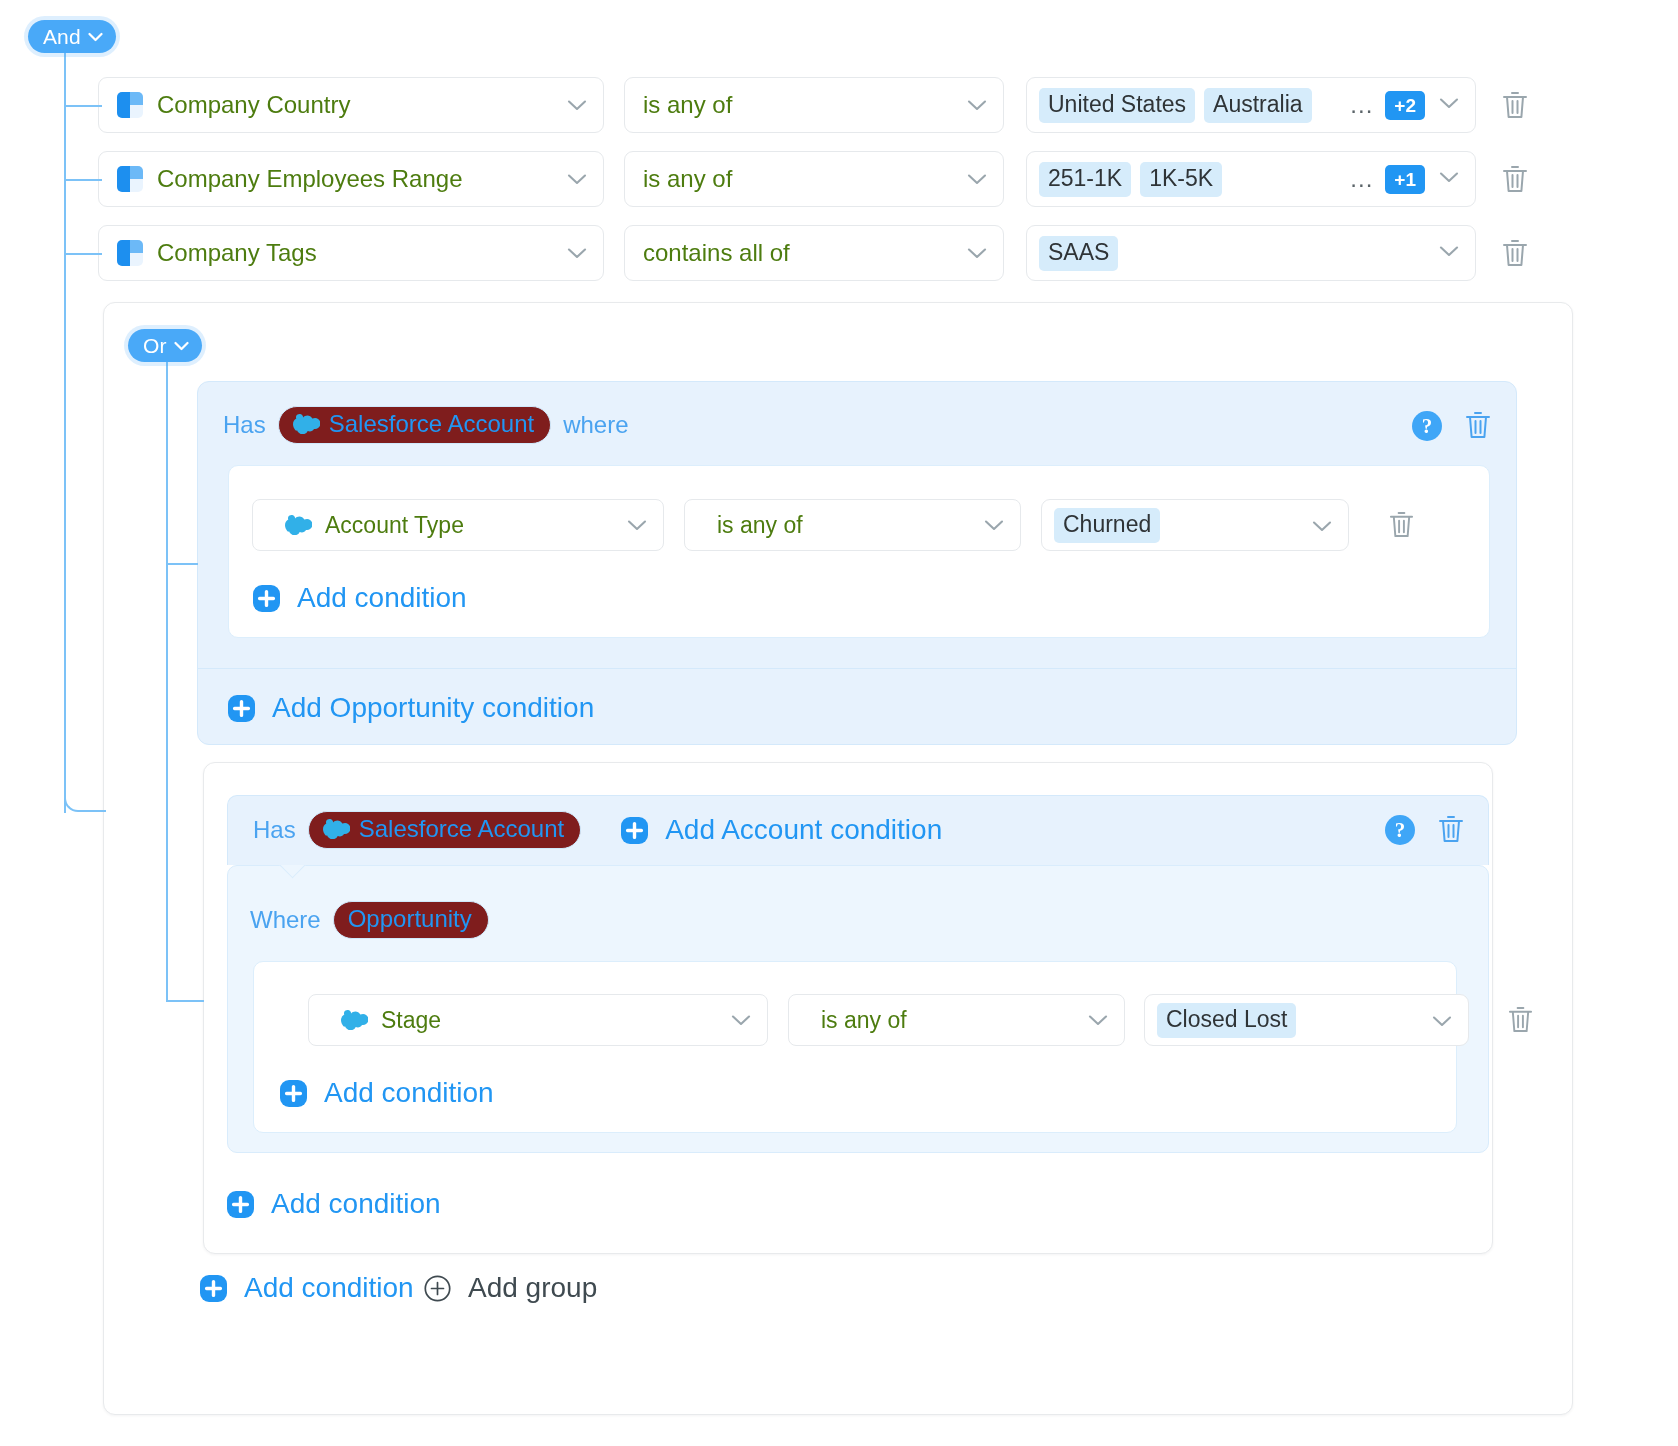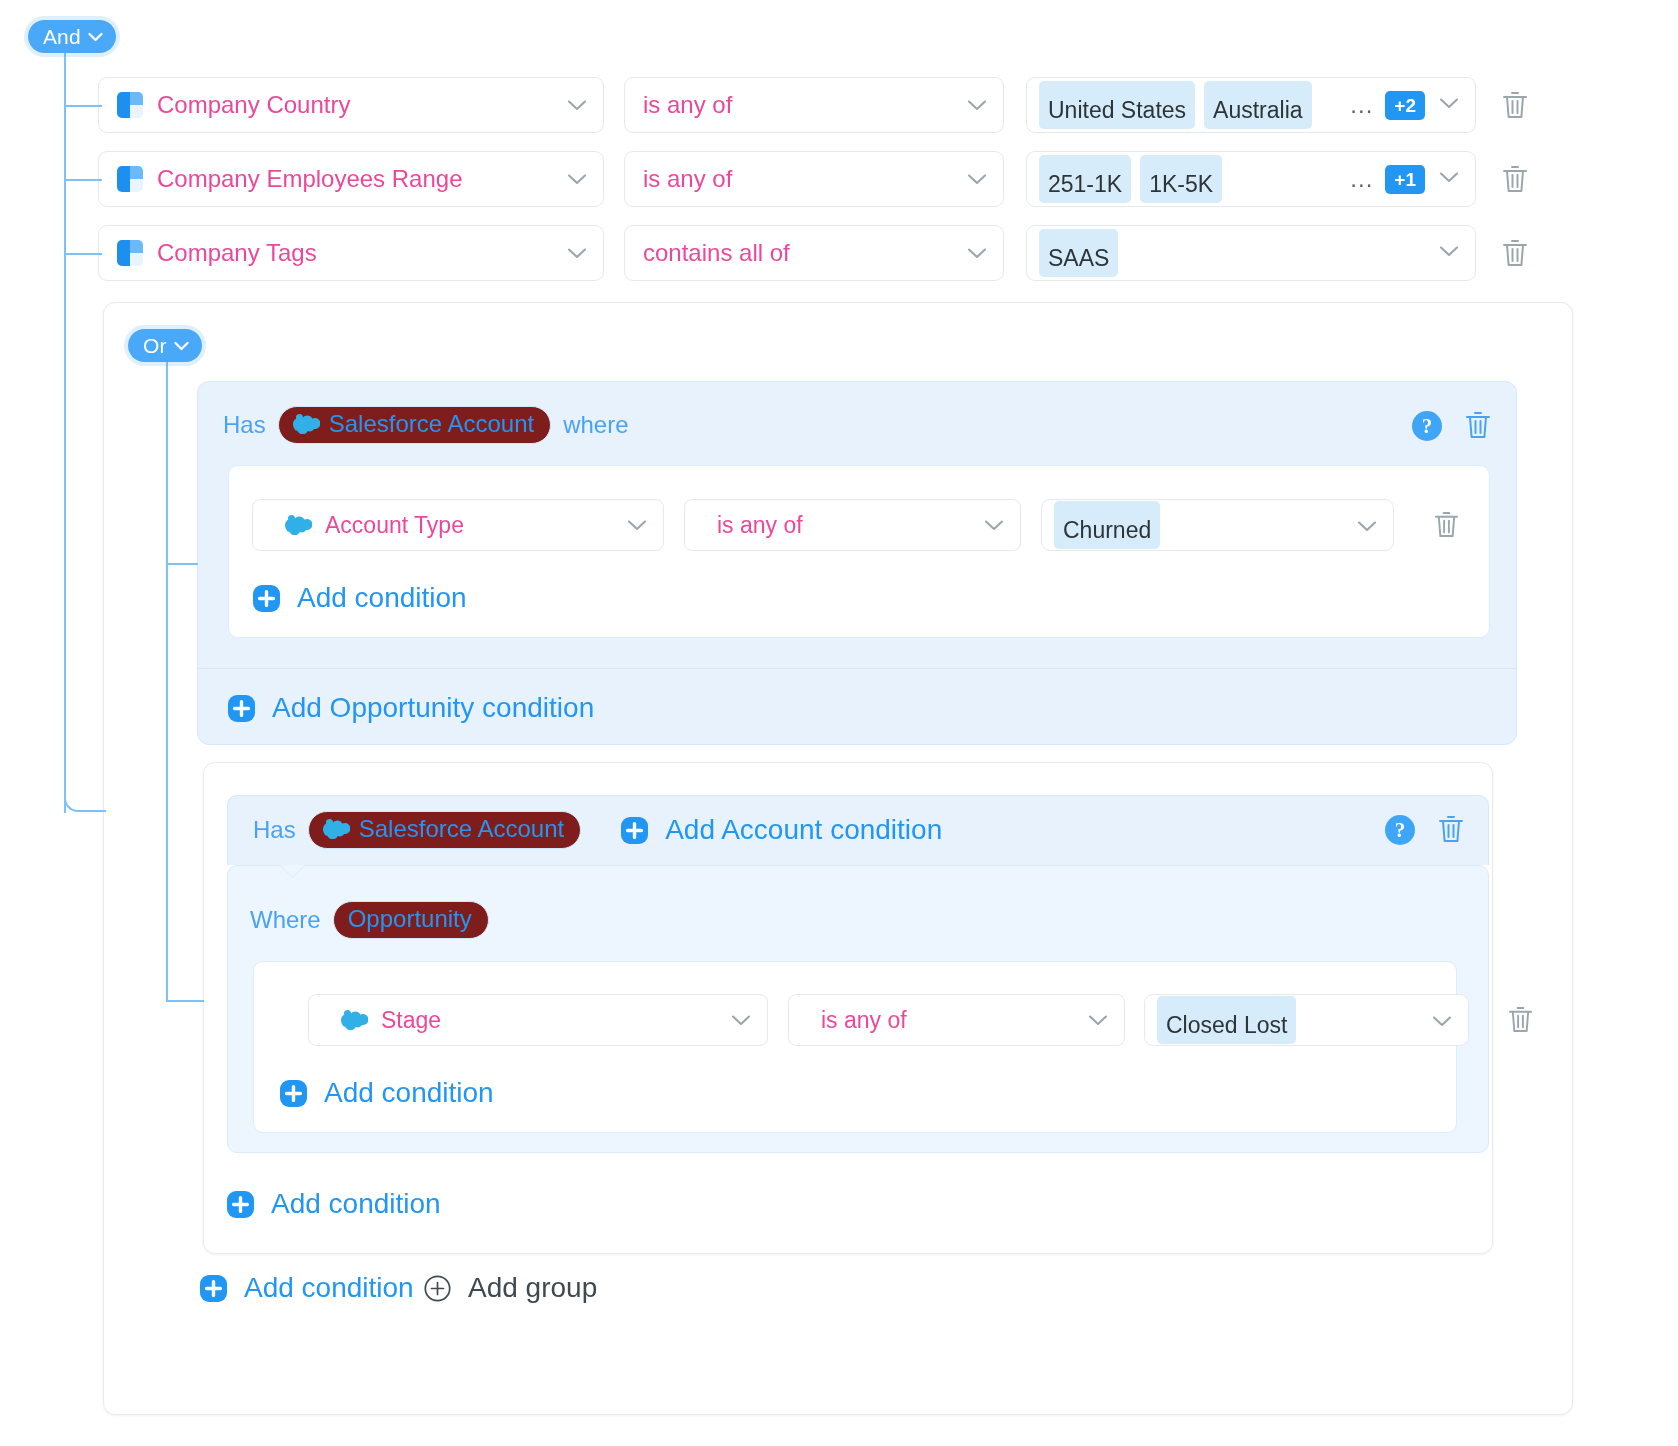--- a/index.html
+++ b/index.html
@@ -59,21 +59,21 @@
 
   .select {
     display: flex;
     align-items: center;
     height: 56px;
     background: #ffffff;
     border: 1px solid #e6e9ec;
     border-radius: 9px;
     padding: 0 16px 0 18px;
     font-size: 24px;
-    color: #ec4899;
+    color: #4d7c0f;
     cursor: pointer;
     position: relative;
   }
   .select .lbl { flex: 1 1 auto; white-space: nowrap; overflow: hidden; }
   .select .caret { flex: 0 0 auto; margin-left: 12px; display: flex; }
   .select .caret svg { display: block; }
 
   .sel-sm { height: 52px; font-size: 23px; border-radius: 8px; padding-left: 32px; }
 
   
@@ -109,21 +109,21 @@
     border-radius: 9px;
     padding: 0 16px 0 12px;
     cursor: pointer;
   }
   .chips { display: flex; align-items: center; gap: 9px; flex: 0 0 auto; }
   .chip {
     background: #d6ecfb;
     color: #2f3437;
     font-size: 23px;
     border-radius: 5px;
-    padding: 18px 9px 7px;
+    padding: 5px 9px 7px;
     line-height: 1;
     white-space: nowrap;
   }
   .ellip { flex: 1 1 auto; text-align: right; color: #5b6469; font-size: 24px; padding-right: 12px; letter-spacing: 1px; }
   .plusn {
     background: #2196f3;
     color: #fff;
     font-size: 19px;
     font-weight: bold;
     border-radius: 5px;
@@ -418,21 +418,21 @@
         </span>
     </div>
     <div class="select sel-sm" style="width:337px; margin-left:20px;">
       <span class="lbl">is any of</span>
       <span class="caret">
           <svg width="20" height="13" viewBox="0 0 20 13">
             <path d="M2 2.5 L10 10 L18 2.5" fill="none" stroke="#9aa6ad" stroke-width="2.1" stroke-linecap="round" stroke-linejoin="round"></path>
           </svg>
         </span>
     </div>
-    <div class="valbox sel-sm" style="width:353px; margin-left:20px; height:52px;gap:22px;">
+    <div class="valbox sel-sm" style="width:308px; margin-left:20px; height:52px;gap:22px;">
       <span class="chips">
         <span class="chip">Churned</span>
       </span>
       <span class="ellip"></span>
       <span class="caret"><svg width="20" height="13" viewBox="0 0 20 13">
             <path d="M2 2.5 L10 10 L18 2.5" fill="none" stroke="#9aa6ad" stroke-width="2.1" stroke-linecap="round" stroke-linejoin="round"></path>
           </svg></span>
     </div>
     <span class="trash" style="margin-left:40px;">
       <svg width="25" height="28" viewBox="0 0 26 29">

